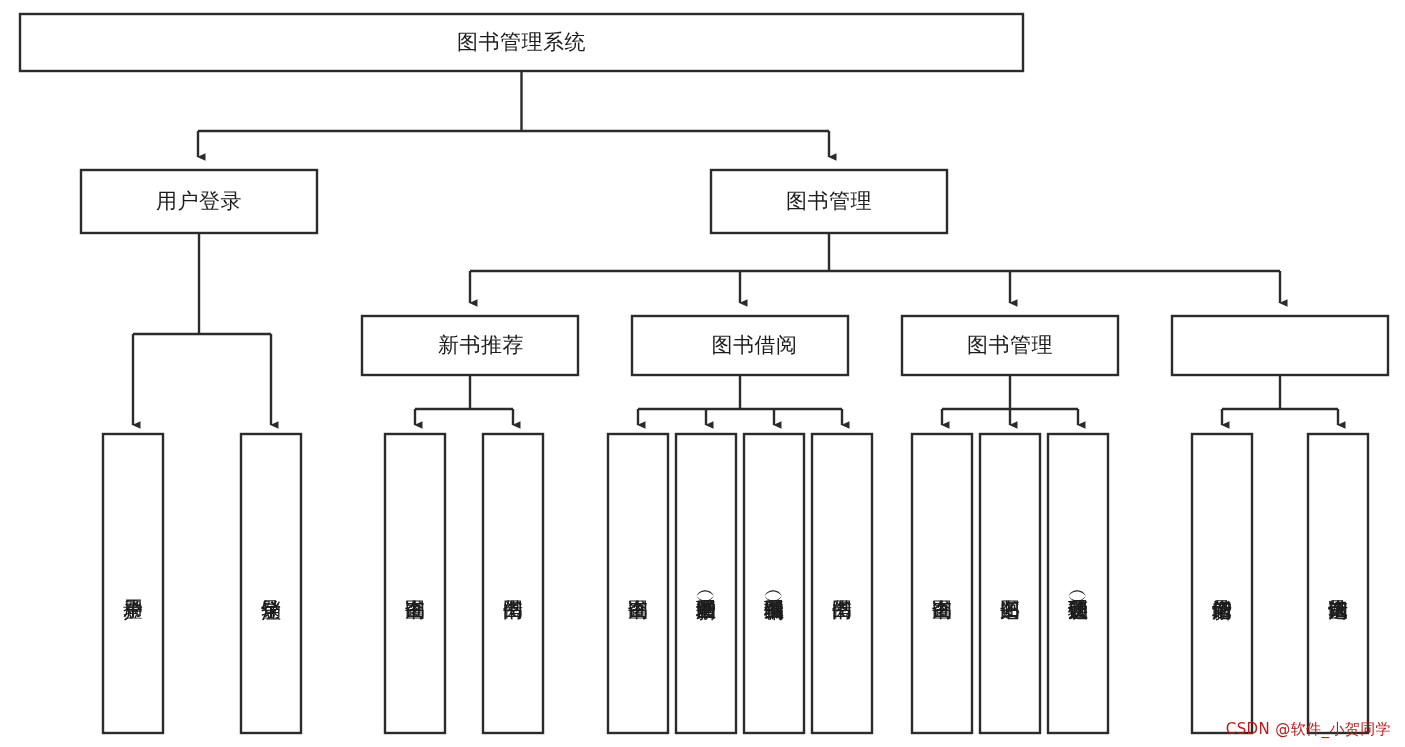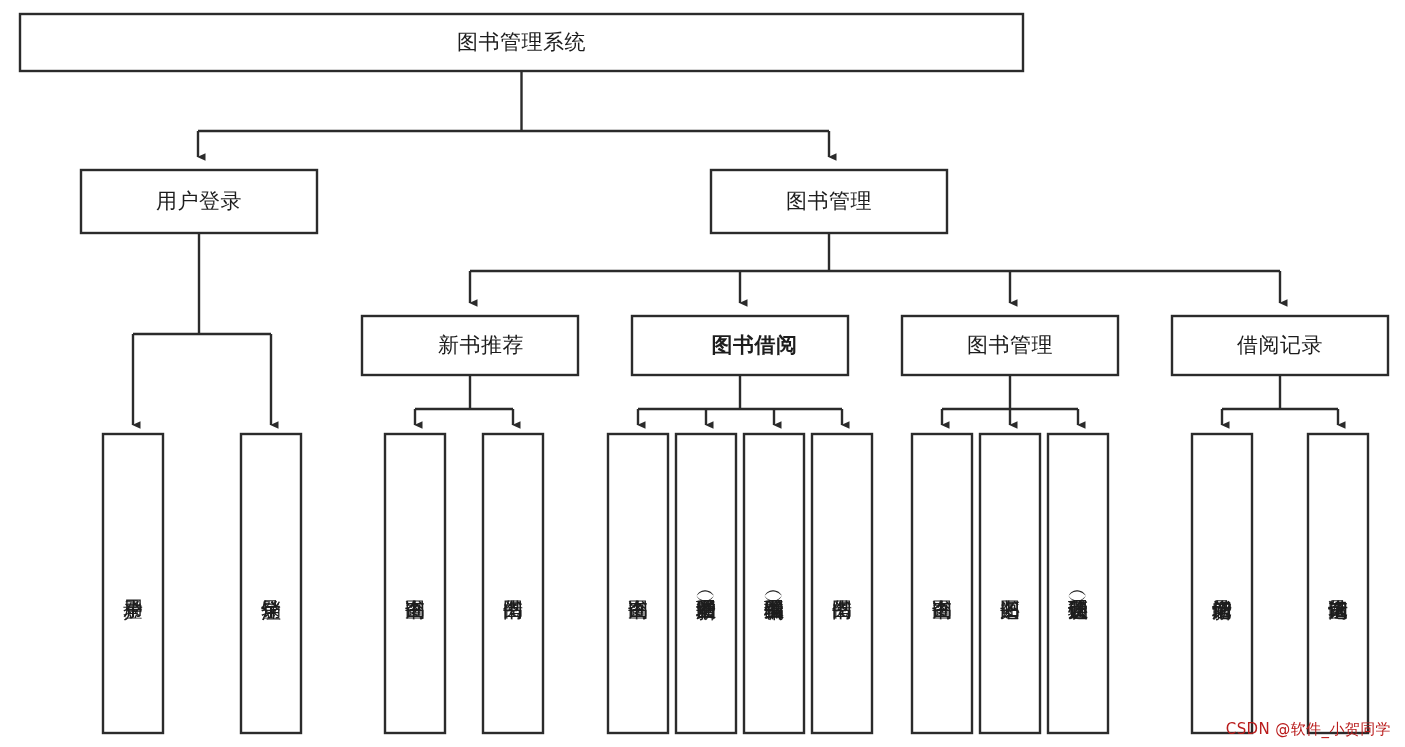--- a/index.html
+++ b/index.html
@@ -160,23 +160,22 @@
     <rect class="node-box" x="1192" y="434" width="60" height="299"></rect>
     <rect class="node-box" x="1308" y="434" width="60" height="299"></rect>
   </svg>
 
   <div class="node-label-h" style="left:20px; top:14px; width:1003px; height:57px;border-radius:8px;">图书管理系统</div>
 
   <div class="node-label-h" style="left:81px; top:170px; width:236px; height:63px;">用户登录</div>
   <div class="node-label-h" style="left:711px; top:170px; width:236px; height:63px;">图书管理</div>
 
   <div class="node-label-h" style="left:362px; top:316px; width:216px; height:59px;padding-left:11px;">新书推荐</div>
-  <div class="node-label-h" style="left:632px; top:316px; width:245px; height:59px;font-weight:bold;">图书借阅</div>
+  <div class="node-label-h" style="left:632px; top:316px; width:245px; height:59px;">图书借阅</div>
   <div class="node-label-h" style="left:902px; top:316px; width:216px; height:59px;">图书管理</div>
-  <div class="node-label-h" style="left:1172px; top:316px; width:216px; height:59px;">借阅记录</div>
 
   <div class="node-label-v" style="left:103px; top:434px; width:60px; height:299px;">用户登录</div>
   <div class="node-label-v" style="left:241px; top:434px; width:60px; height:299px;">注销登录</div>
 
   <div class="node-label-v" style="left:385px; top:434px; width:60px; height:299px;">查询图书</div>
   <div class="node-label-v" style="left:483px; top:434px; width:60px; height:299px;">借阅图书</div>
 
   <div class="node-label-v" style="left:608px; top:434px; width:60px; height:299px;">查询图书</div>
   <div class="node-label-v" style="left:676px; top:434px; width:60px; height:299px;">新增图书（管理员）</div>
   <div class="node-label-v" style="left:744px; top:434px; width:60px; height:299px;">编辑图书（管理员）</div>

